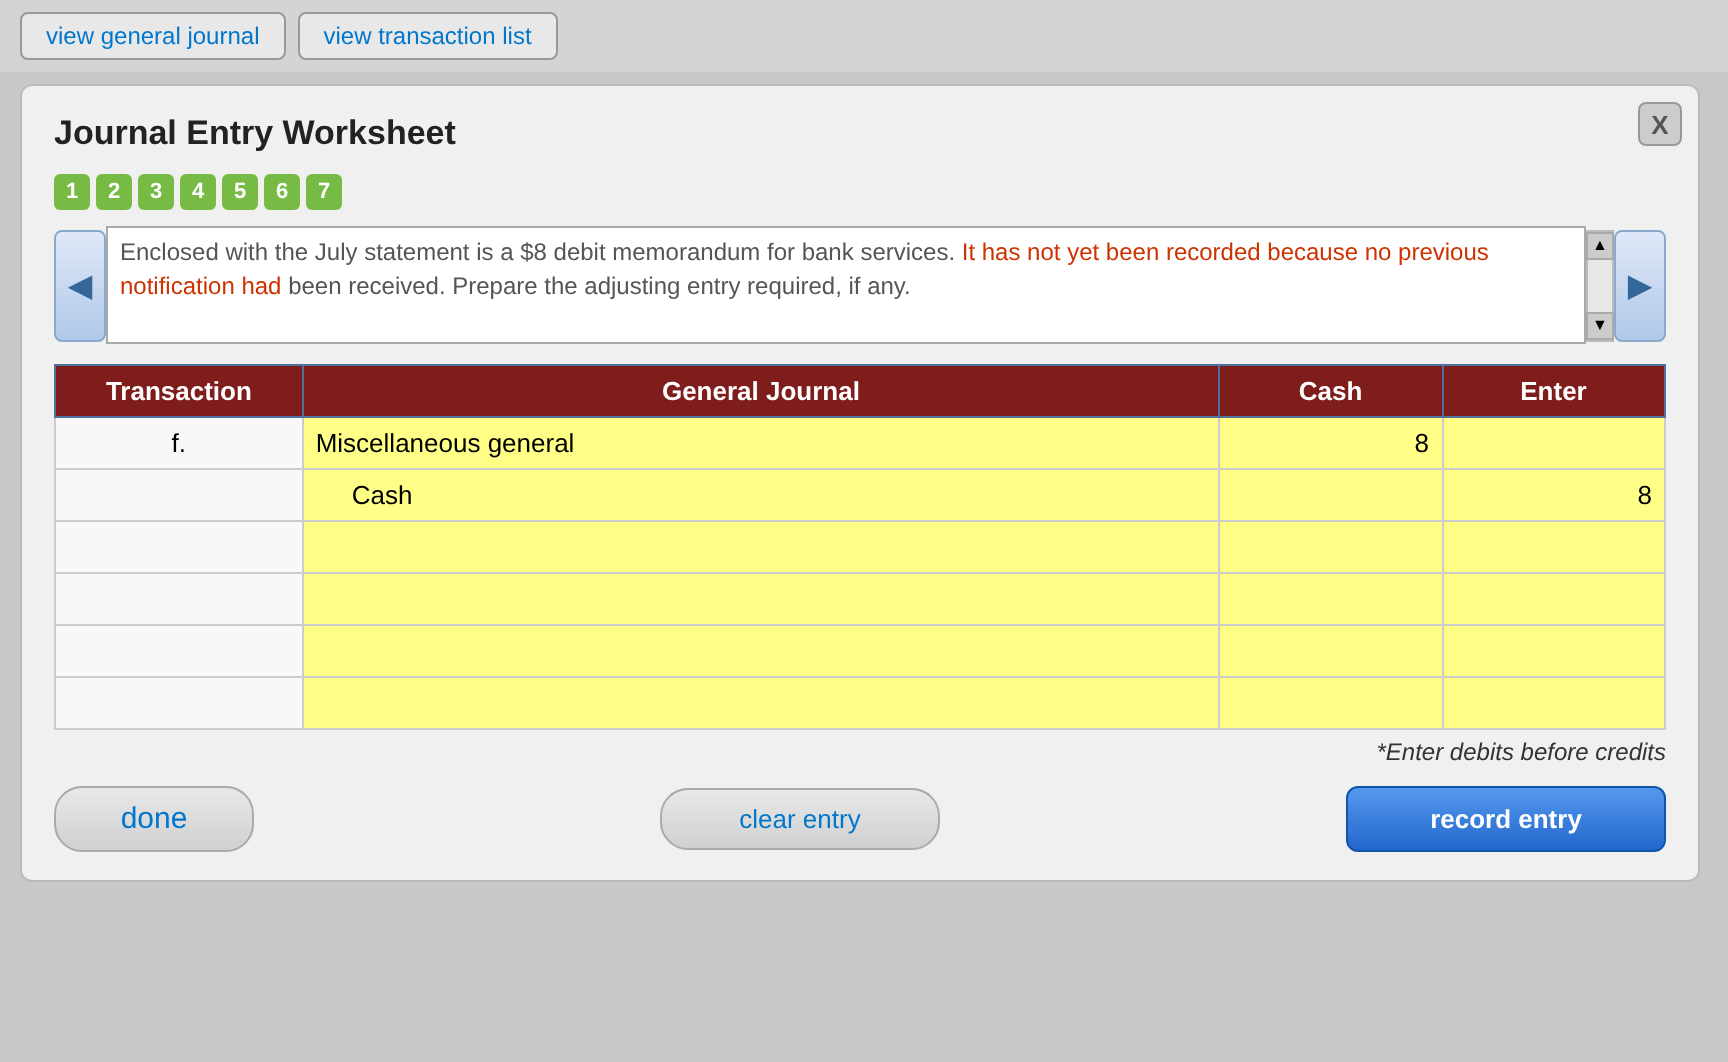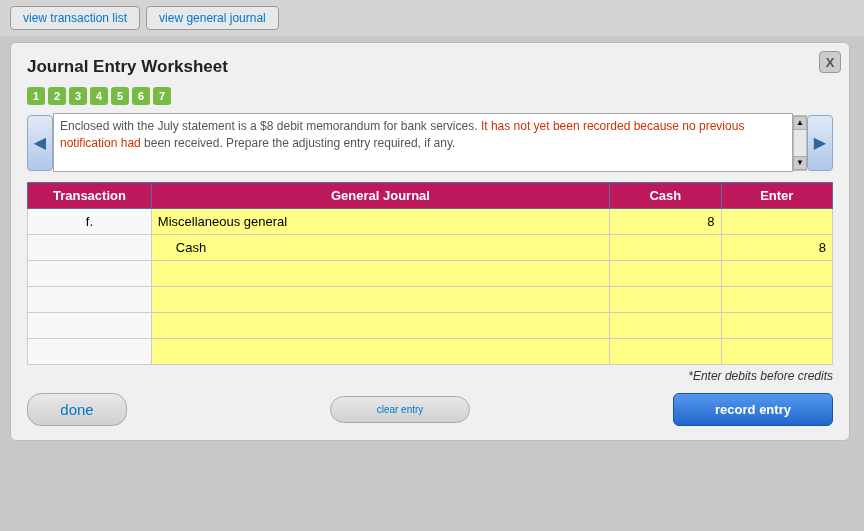--- a/index.html
+++ b/index.html
@@ -147,21 +147,21 @@
       cursor: pointer;
     }
 
     
     .journal-table {
       width: 100%;
       border-collapse: collapse;
       margin-bottom: 4px;
     }
     .journal-table th {
-      background: #be185d;
+      background: #7f1d1d;
       color: white;
       font-weight: bold;
       padding: 5px 8px;
       border: 1px solid #5070a0;
       font-size: 13px;
     }
     .journal-table td {
       border: 1px solid #ccc;
       height: 26px;
       padding: 2px 6px;
@@ -220,21 +220,21 @@
       cursor: pointer;
       min-width: 100px;
       text-align: center;
     }
     .clear-btn {
       background: linear-gradient(to bottom, #e8e8e8, #d0d0d0);
       border: 1px solid #aaa;
       border-radius: 14px;
       padding: 7px 28px;
       color: #0077cc;
-      font-size: 10px;
+      font-size: 13px;
       cursor: pointer;
       min-width: 140px;
       text-align: center;
     }
     .record-btn {
       background: linear-gradient(to bottom, #5599ee, #2266cc);
       border: 1px solid #1155aa;
       border-radius: 6px;
       padding: 8px 28px;
       color: white;
@@ -242,22 +242,22 @@
       font-weight: bold;
       cursor: pointer;
       min-width: 160px;
       text-align: center;
     }
   </style>
 </head>
 <body>
 
 <div class="top-nav">
+  <button class="nav-btn">view general journal</button>
   <button class="nav-btn">view transaction list</button>
-  <button class="nav-btn">view general journal</button>
 </div>
 
 <div class="panel">
   <div class="close-btn">X</div>
 
   <div class="panel-title">Journal Entry Worksheet</div>
 
   <div class="step-numbers">
   <div class="step-num" style="background: rgb(119, 187, 68);">1</div>
       <div class="step-num" style="background: rgb(119, 187, 68);">2</div>

